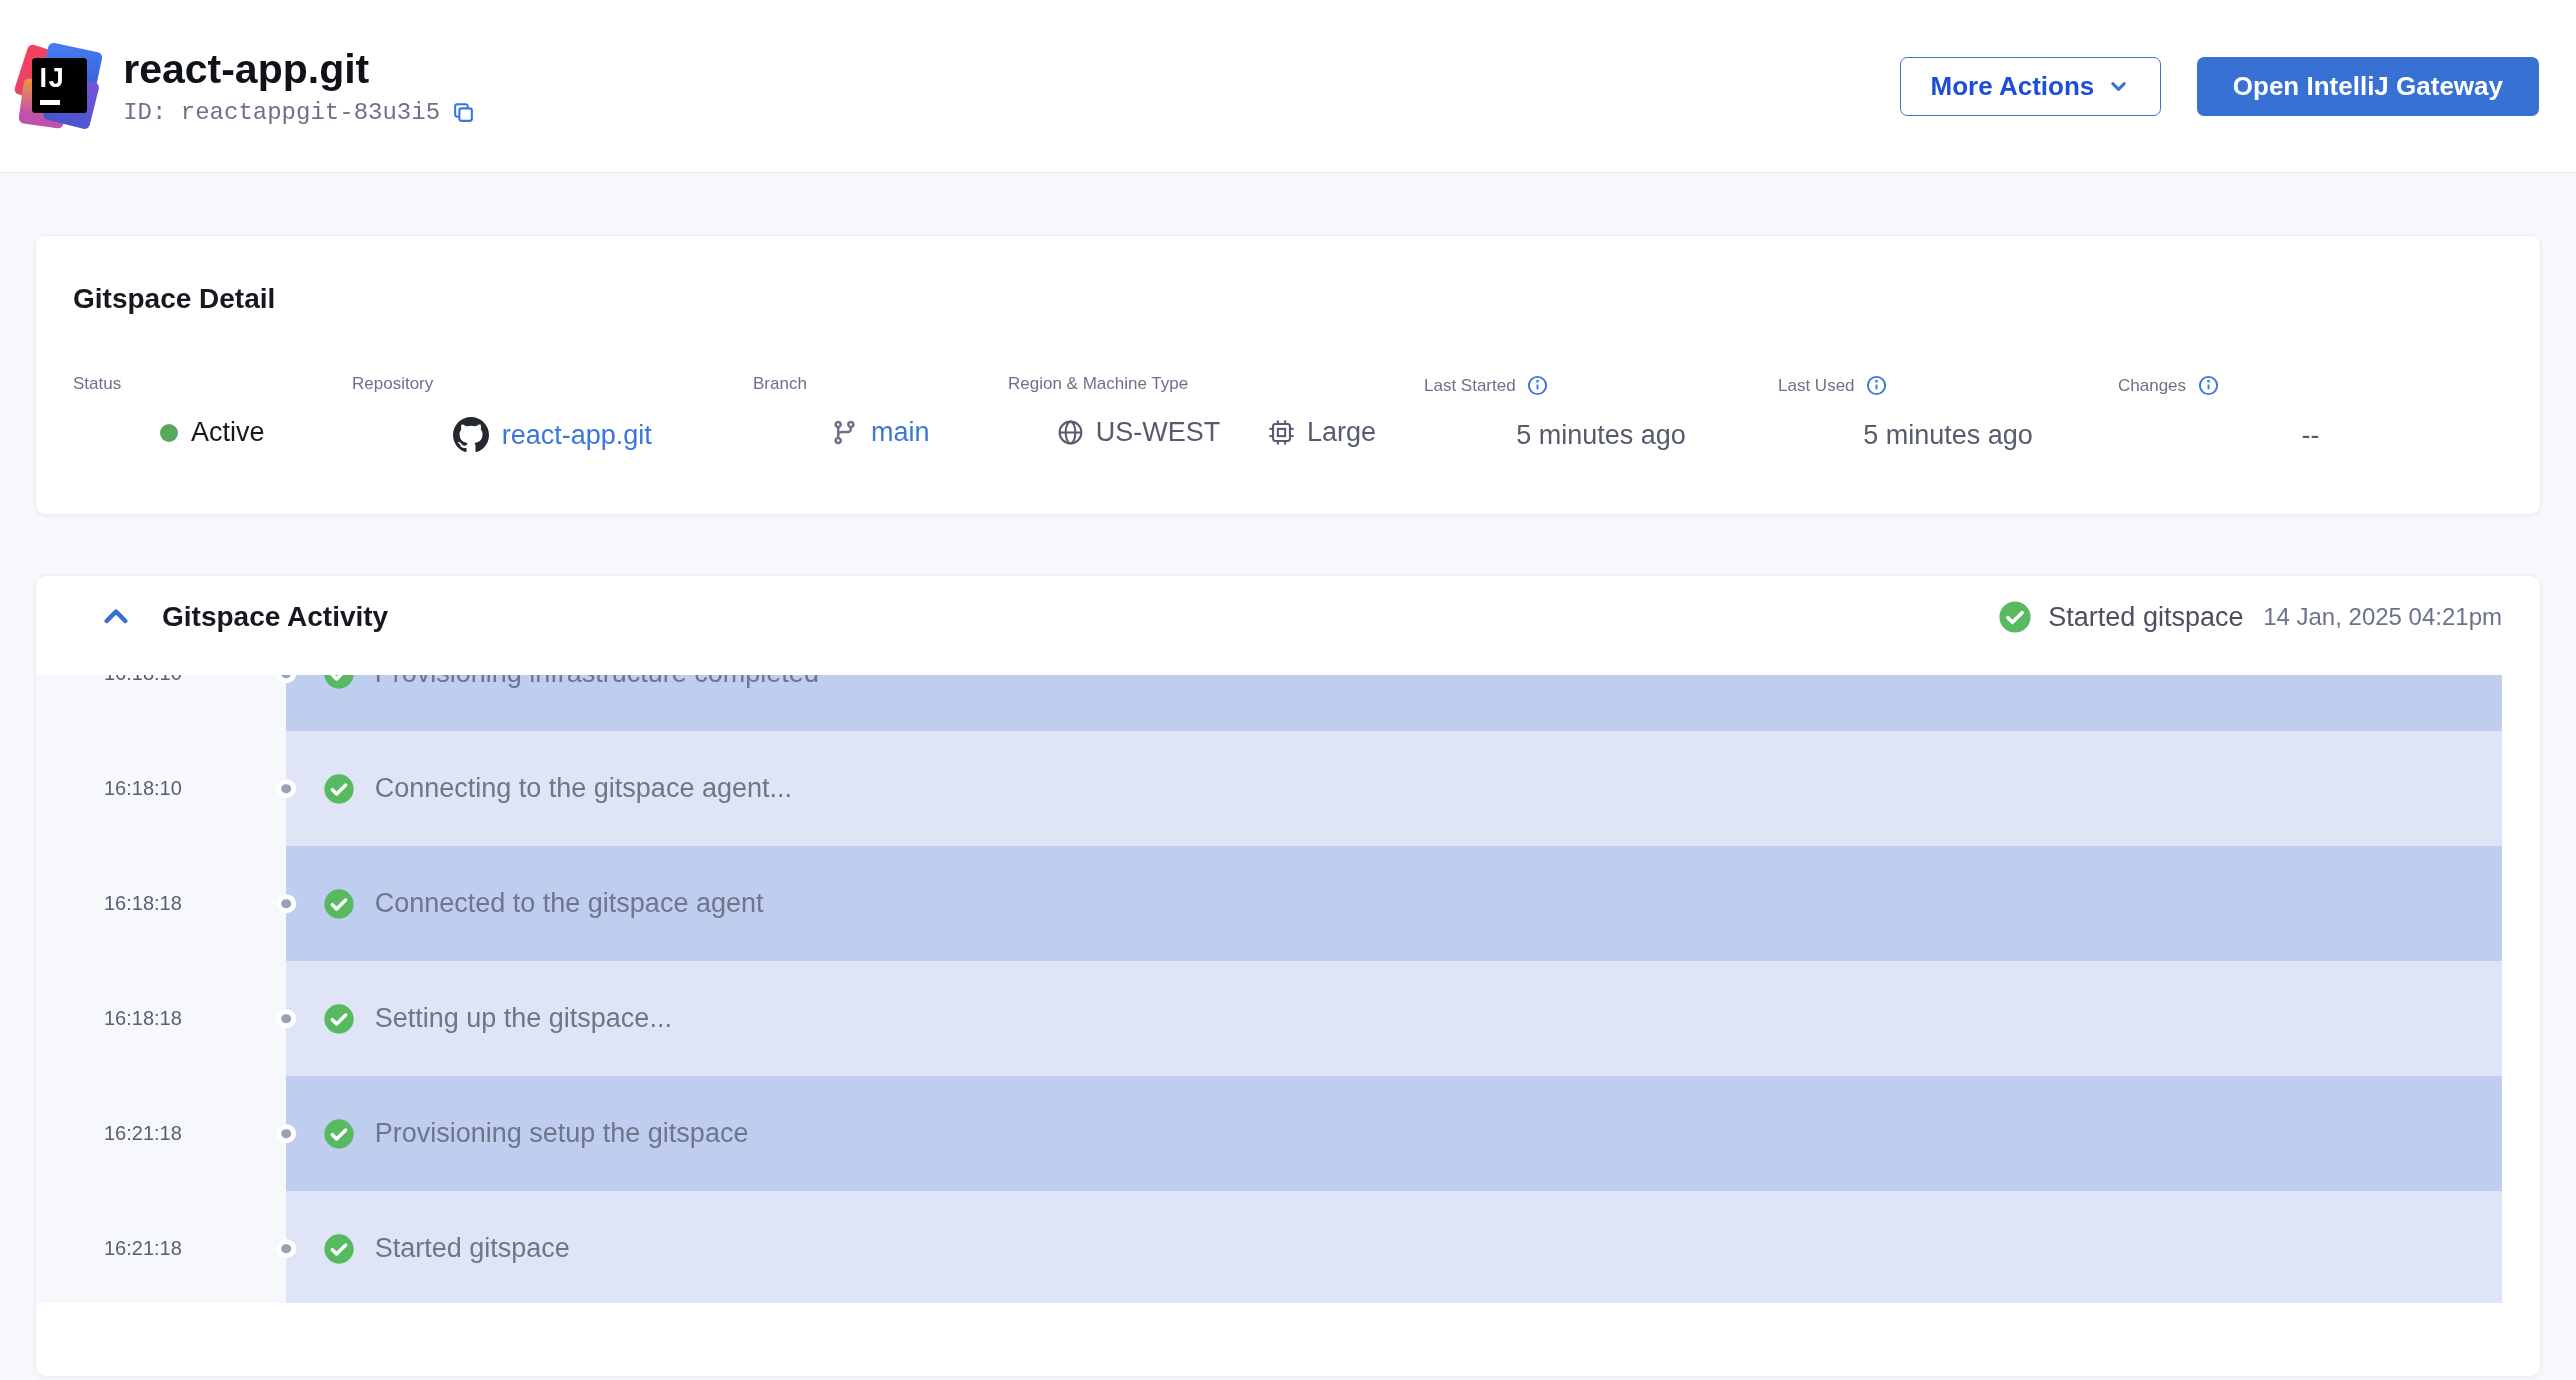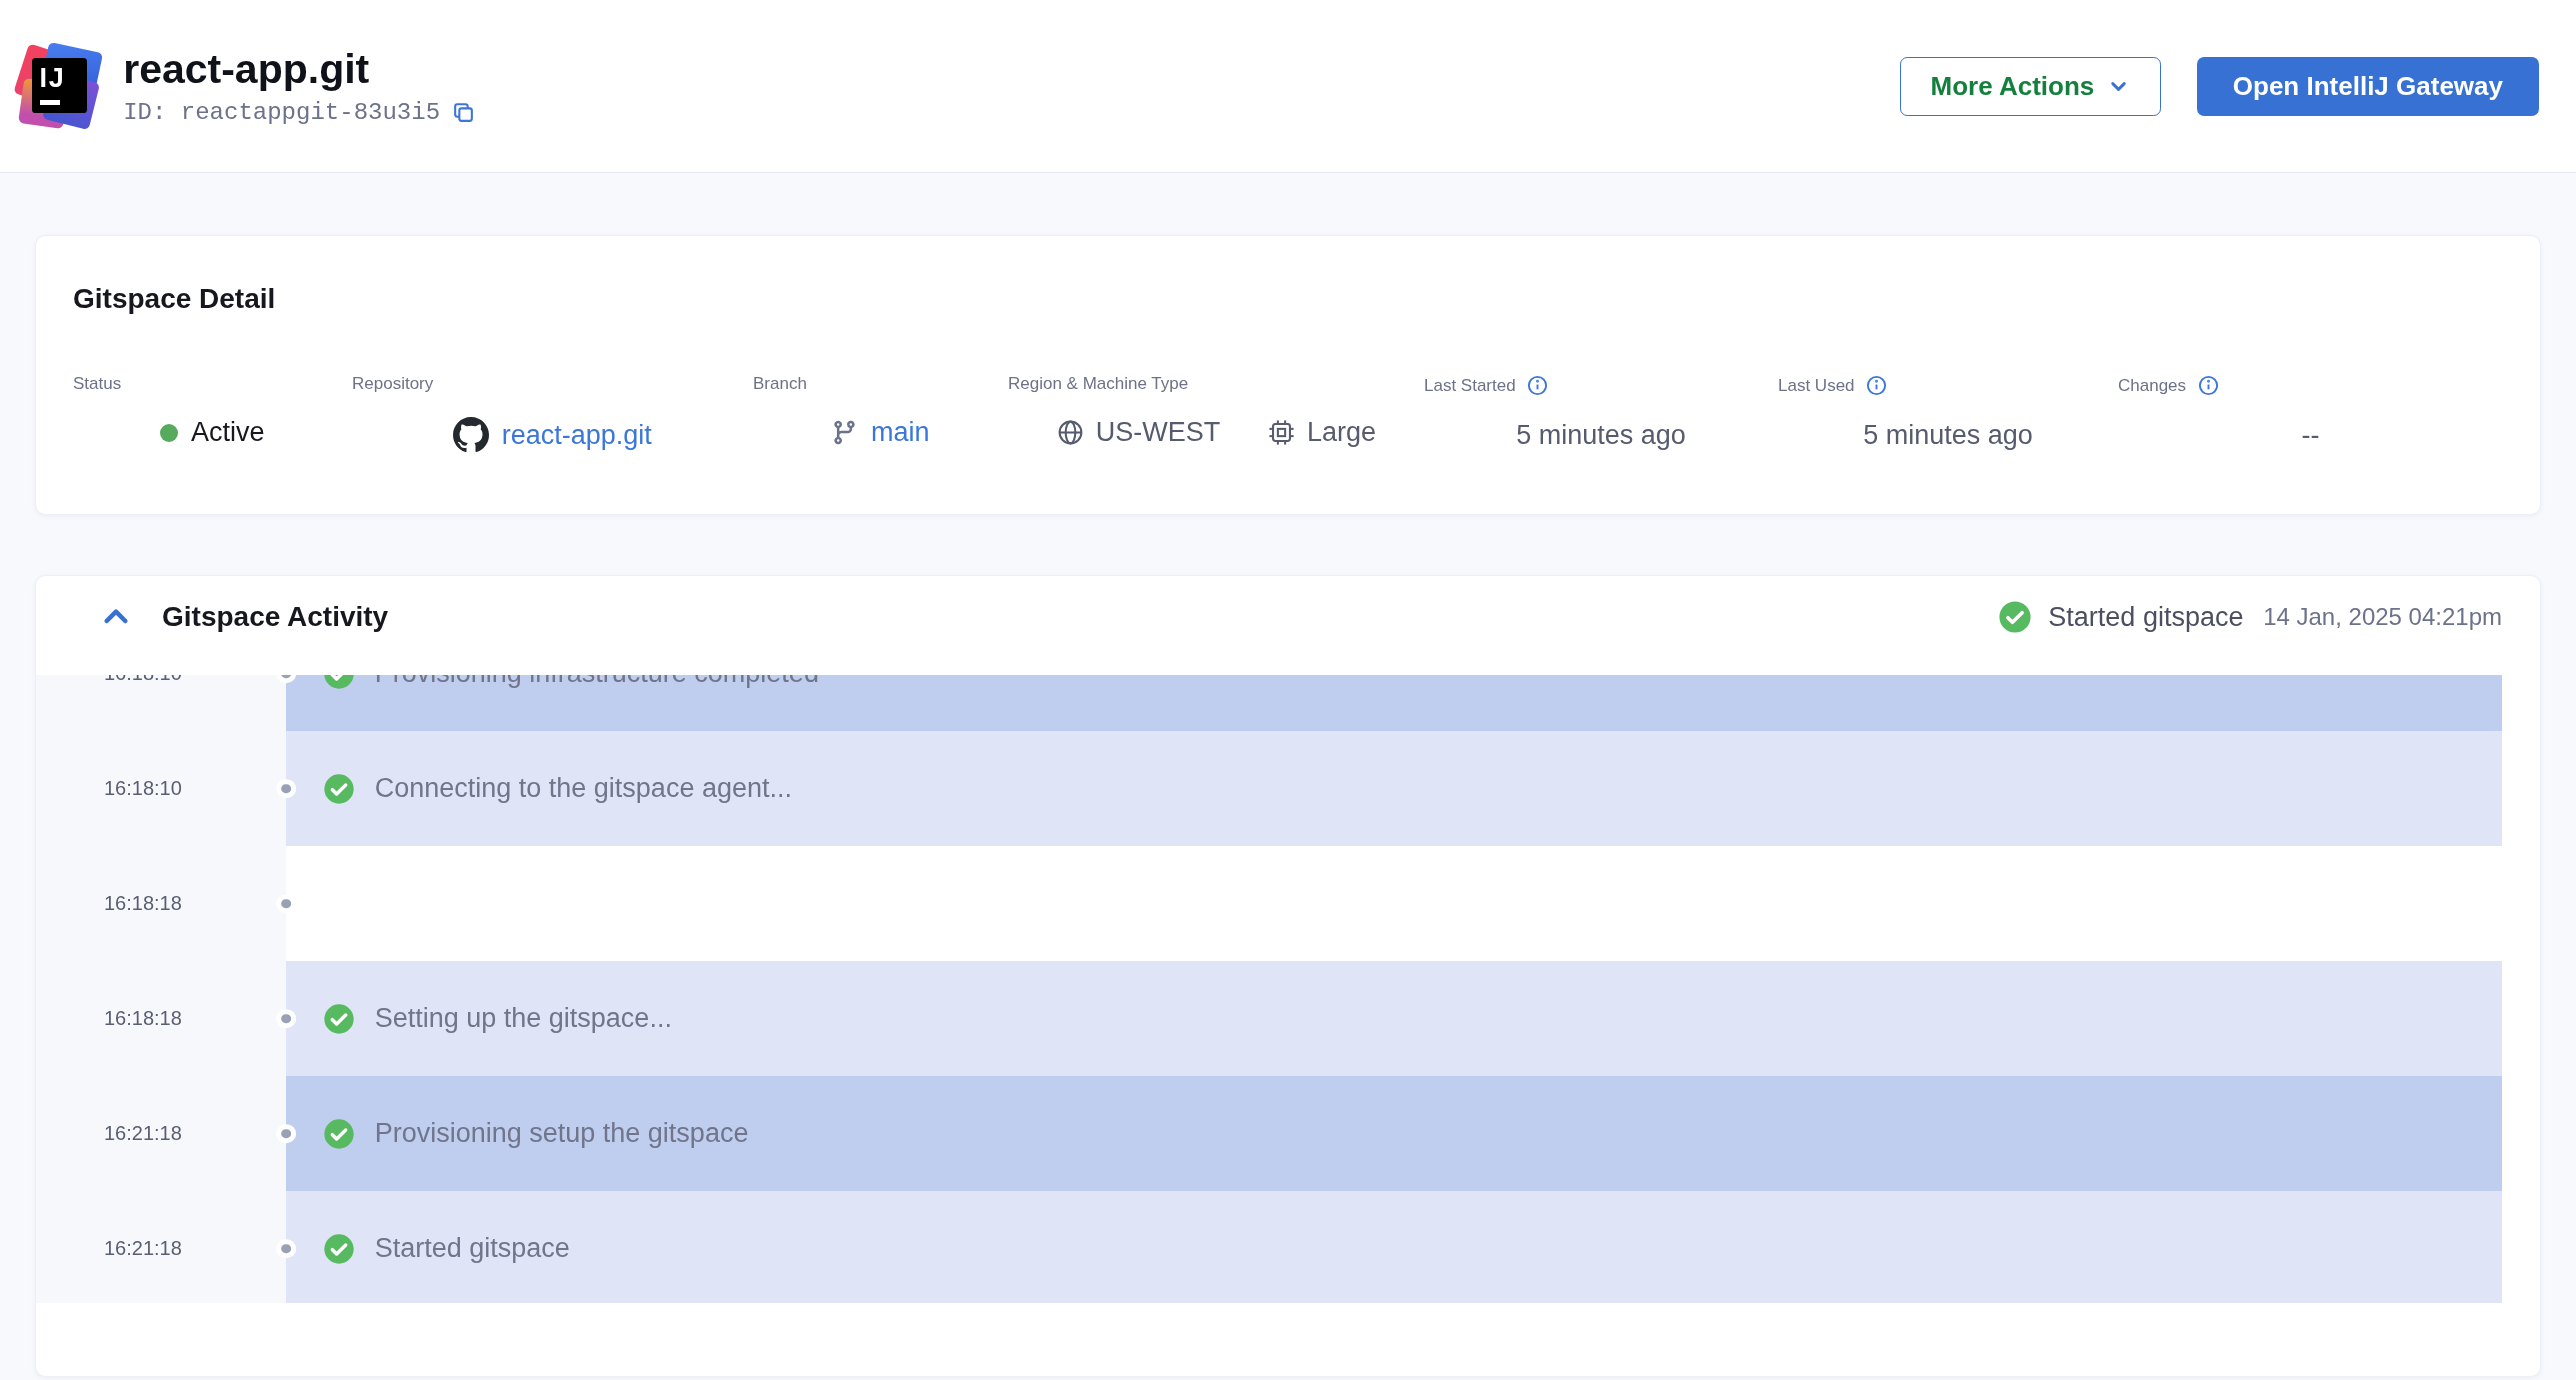--- a/index.html
+++ b/index.html
@@ -41,21 +41,21 @@
   .id-row { display:flex; align-items:center; gap:10.7px; margin-top:5.4px;font-family:Liberation Mono, monospace; }
   .id-text { font-size:24px; color:#6c7289; }
   .copy-icon { width:25px; height:25px; cursor:pointer; flex:none; }
   .header-actions { margin-left:auto; display:flex; align-items:center; gap:36px; }
   .btn {
     height:59px; border-radius:7.2px; font-size:26px; font-weight:700;
     display:flex; align-items:center; justify-content:center; cursor:pointer;
     font-family:inherit;
   }
   .btn-outline {
-    border:1.8px solid #3671d3; color:#15803d; background:#fff;
+    border:1.8px solid #3671d3; color:#1d4ed8; background:#fff;
     padding:0 30px; gap:12.5px;
   }
   .btn-primary {
     border:none; background:#3671d3; color:#fff; padding:0 36px;
   }
 
   
   .main { padding:62px 35px 0 35px; }
   .card {
     background:#fff; border:0.9px solid #edeff6; border-radius:10.7px;
@@ -300,20 +300,27 @@
         <circle cx="12" cy="12" r="11" fill="#57ba61"></circle>
         <path d="M7 12.5l3.2 3.2L17 9" fill="none" stroke="#fff" stroke-width="2.6" stroke-linecap="round" stroke-linejoin="round"></path>
       </svg>
       <span class="log-message">Connecting to the gitspace agent...</span>
     </div>
   </div>
 
   <div class="log-row">
     <div class="time-cell">16:18:18</div>
     <span class="node-dot"></span>
+    <div class="band band-dark">
+      <svg class="check-icon" viewBox="0 0 24 24">
+        <circle cx="12" cy="12" r="11" fill="#57ba61"></circle>
+        <path d="M7 12.5l3.2 3.2L17 9" fill="none" stroke="#fff" stroke-width="2.6" stroke-linecap="round" stroke-linejoin="round"></path>
+      </svg>
+      <span class="log-message">Connected to the gitspace agent</span>
+    </div>
   </div>
 
   <div class="log-row">
     <div class="time-cell">16:18:18</div>
     <span class="node-dot"></span>
     <div class="band band-light">
       <svg class="check-icon" viewBox="0 0 24 24">
         <circle cx="12" cy="12" r="11" fill="#57ba61"></circle>
         <path d="M7 12.5l3.2 3.2L17 9" fill="none" stroke="#fff" stroke-width="2.6" stroke-linecap="round" stroke-linejoin="round"></path>
       </svg>

